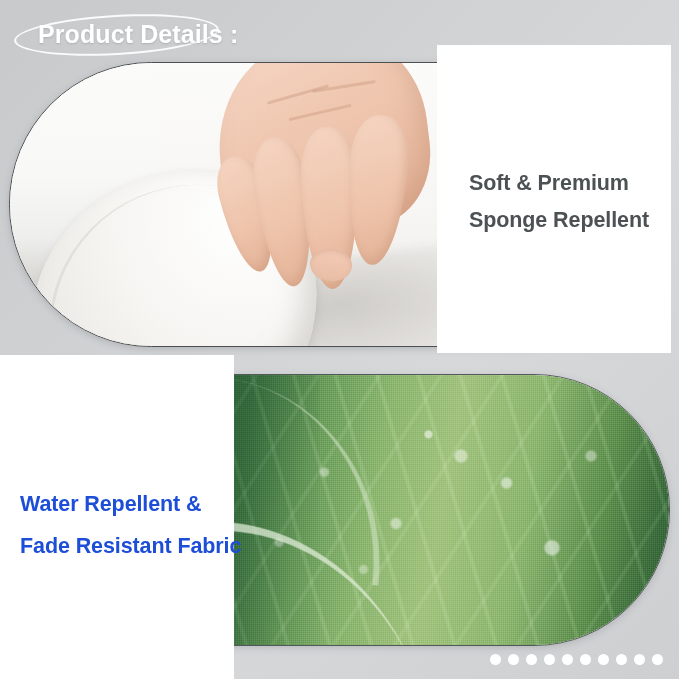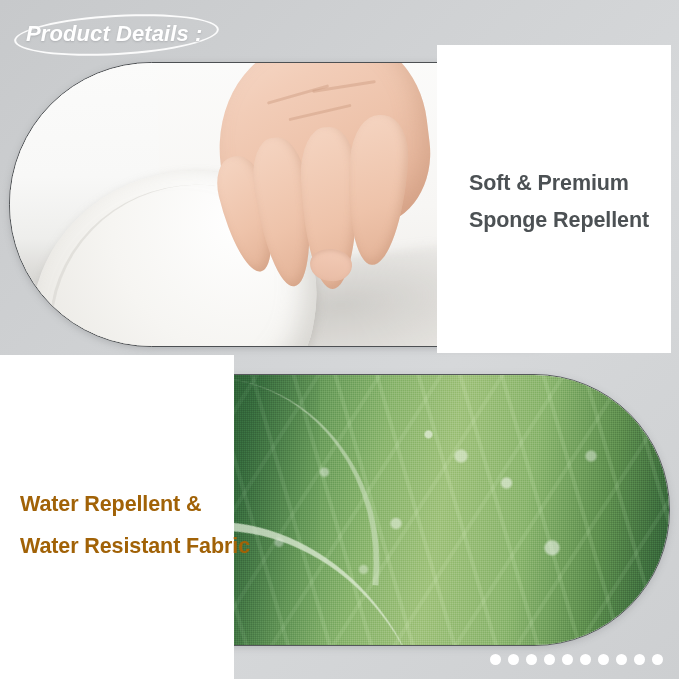--- a/index.html
+++ b/index.html
@@ -30,29 +30,28 @@
     position:absolute;
     left:0; top:3px;
     width:205px; height:40px;
     border:2.2px solid rgba(255,255,255,.92);
     border-radius:50%;
     transform:rotate(-3.2deg);
     pointer-events:none;
   }
   .title-text {
     position:absolute;
-    left:12px; top:5px;
-    font-size:22px;
+    left:24px; top:5px;
+    font-size:25px;
     font-weight:bold;
     color:#ffffff;
     letter-spacing:.1px;
     white-space:nowrap;
     line-height:34px;
     text-shadow:0 1px 2px rgba(140,143,146,.45);
-    font-style:italic;
   }
 
   
   .card-top {
     position:absolute;
     left:9px; top:62px;
     width:652px; height:285px;
     border:1.6px solid #4d5053;
     border-radius:143px;
     background:#f3f3f2;
@@ -175,21 +174,21 @@
     width:234px; height:324px;
     background:#ffffff;
     z-index:25;
   }
   .text-water {
     position:absolute;
     left:20px; top:128px;
     width:218px;
     font-size:21.5px;
     font-weight:bold;
-    color:#a16207;
+    color:#1d4ed8;
     line-height:42px;
     letter-spacing:-.1px;
     white-space:nowrap;
   }
 
   
   .card-bottom {
     position:absolute;
     left:18px; top:374px;
     width:652px; height:272px;
@@ -313,21 +312,21 @@
   <div class="panel-top-right">
     <div class="text-soft">
       <div>Soft &amp; Premium</div>
       <div>Sponge Repellent</div>
     </div>
   </div>
 
   <div class="panel-bottom-left">
     <div class="text-water">
       <div>Water Repellent &amp;</div>
-      <div>Water Resistant Fabric</div>
+      <div>Fade Resistant Fabric</div>
     </div>
   </div>
 
   <div class="title-wrap">
     <div class="title-ellipse"></div>
     <div class="title-text">Product Details :</div>
   </div>
 
   <div class="dot-row">
       <span class="dot" style="background: rgb(255, 255, 255);"></span>

